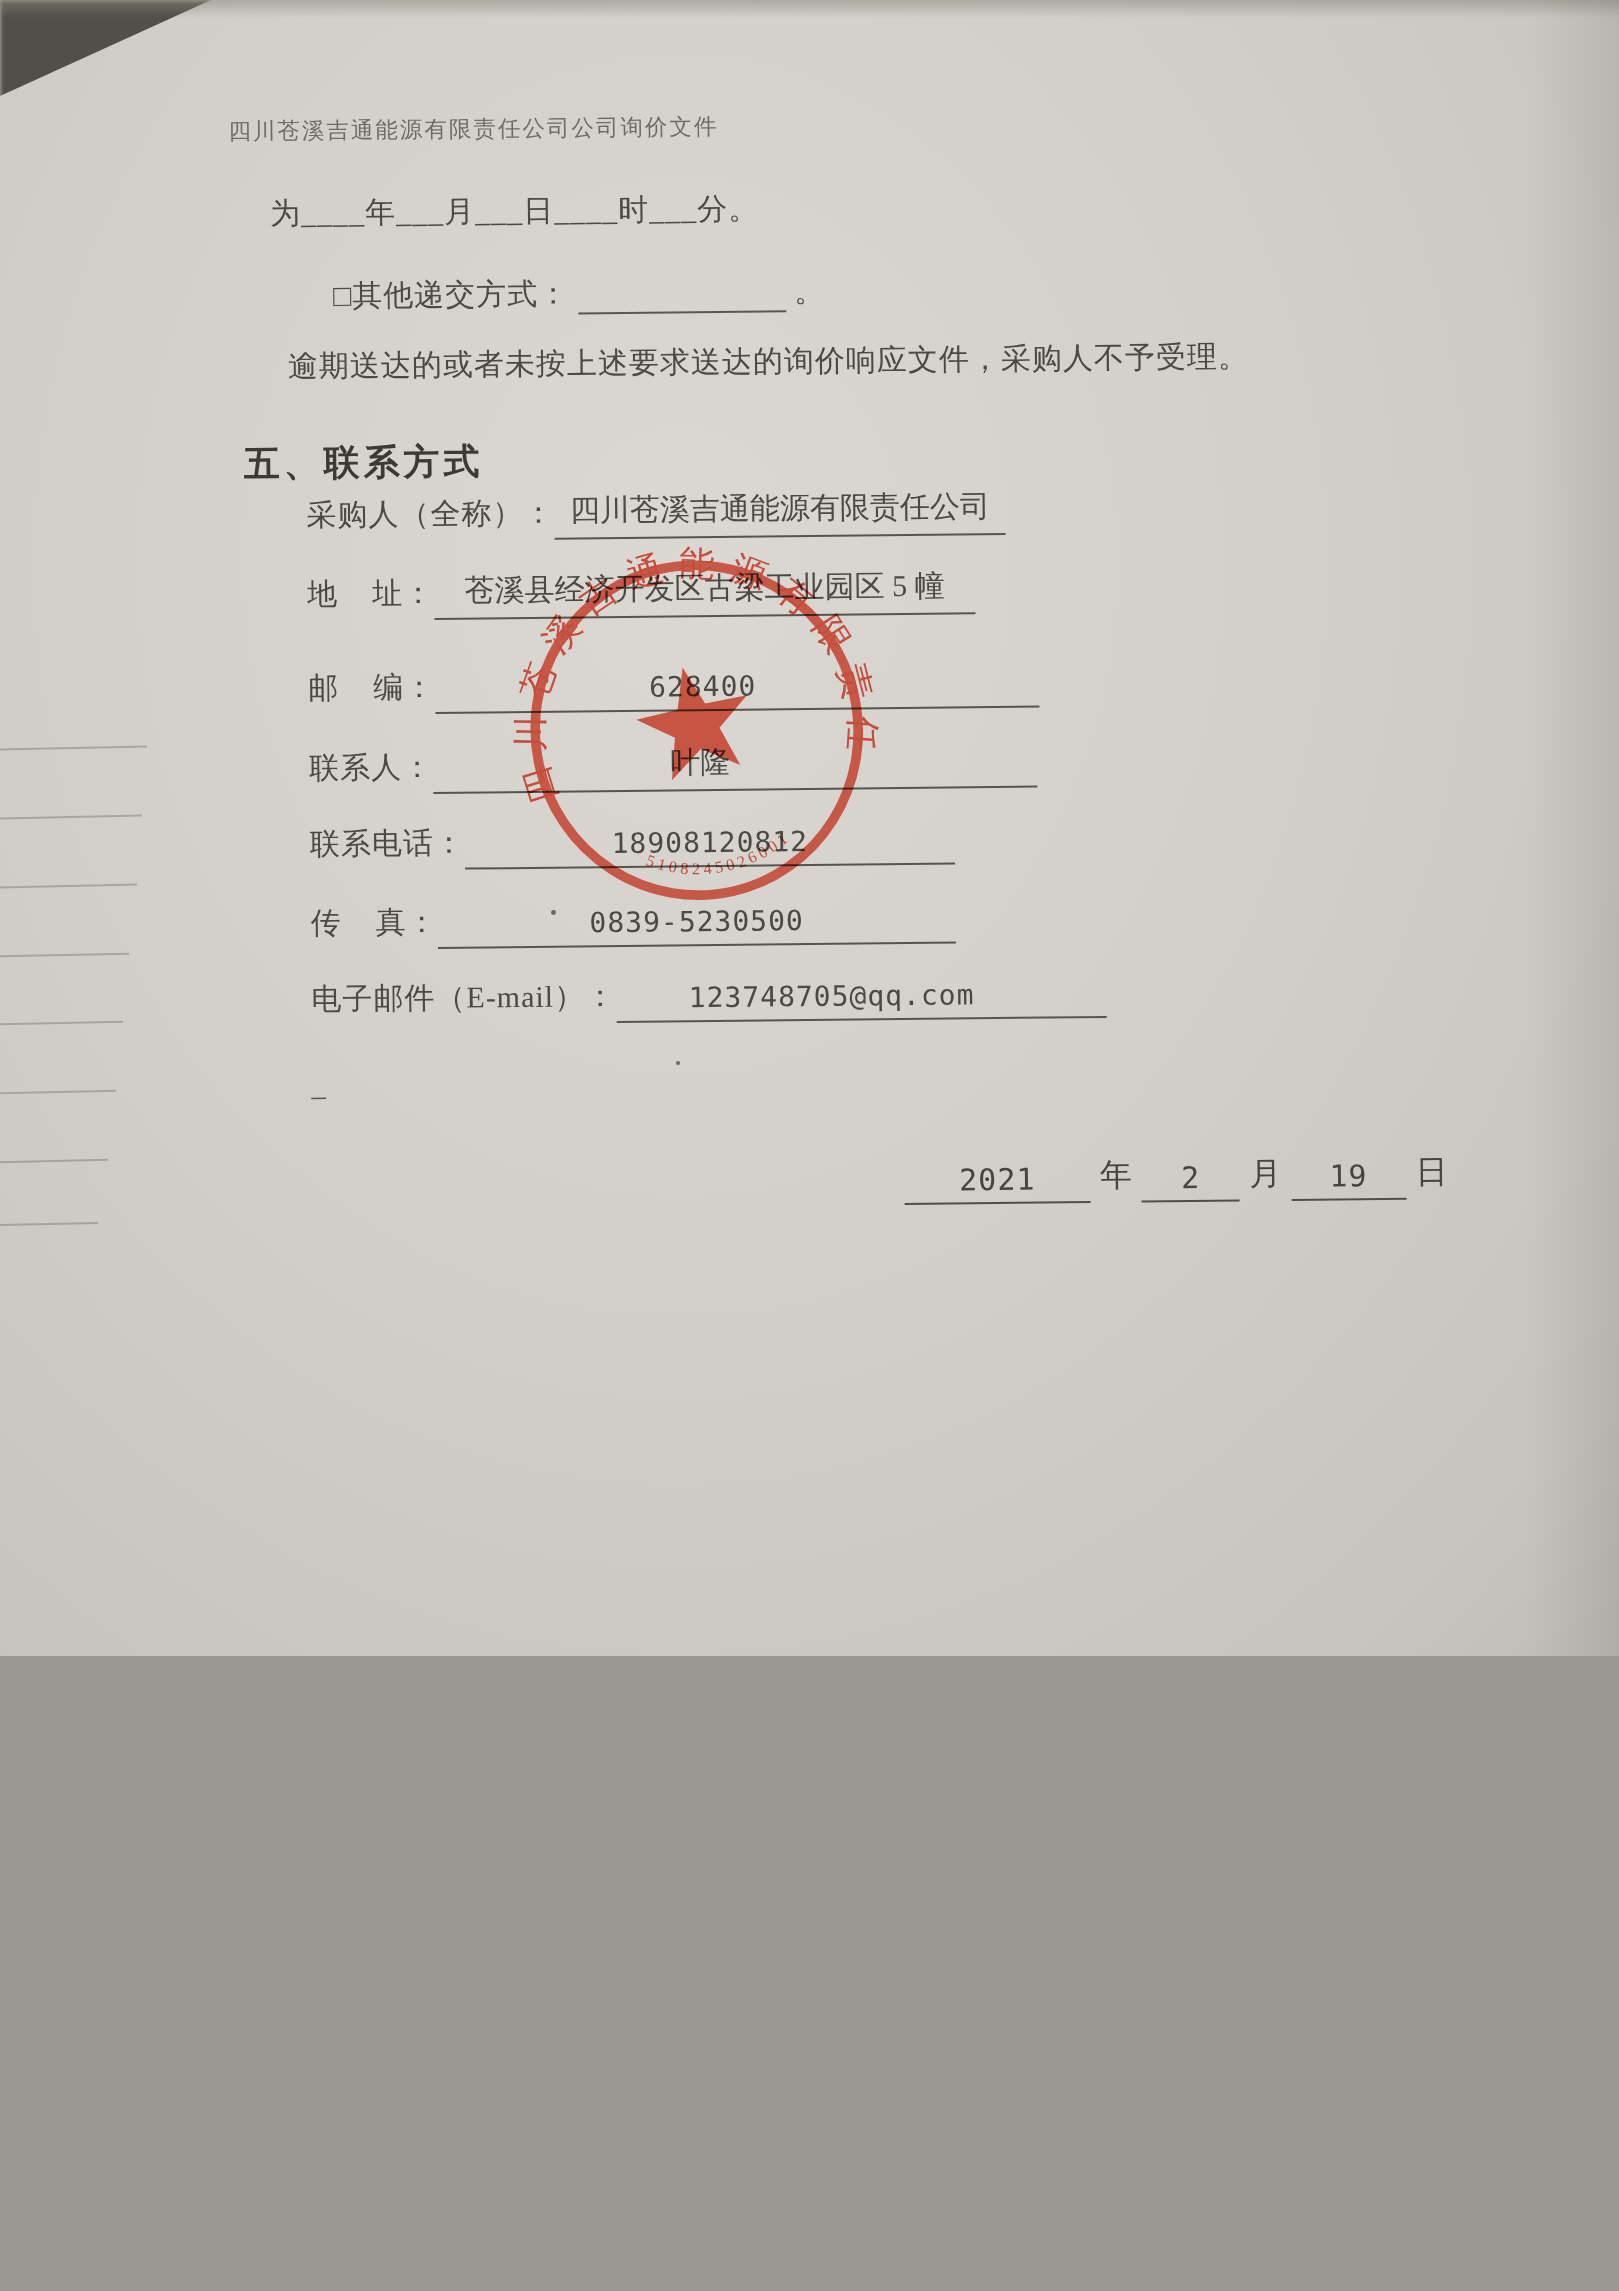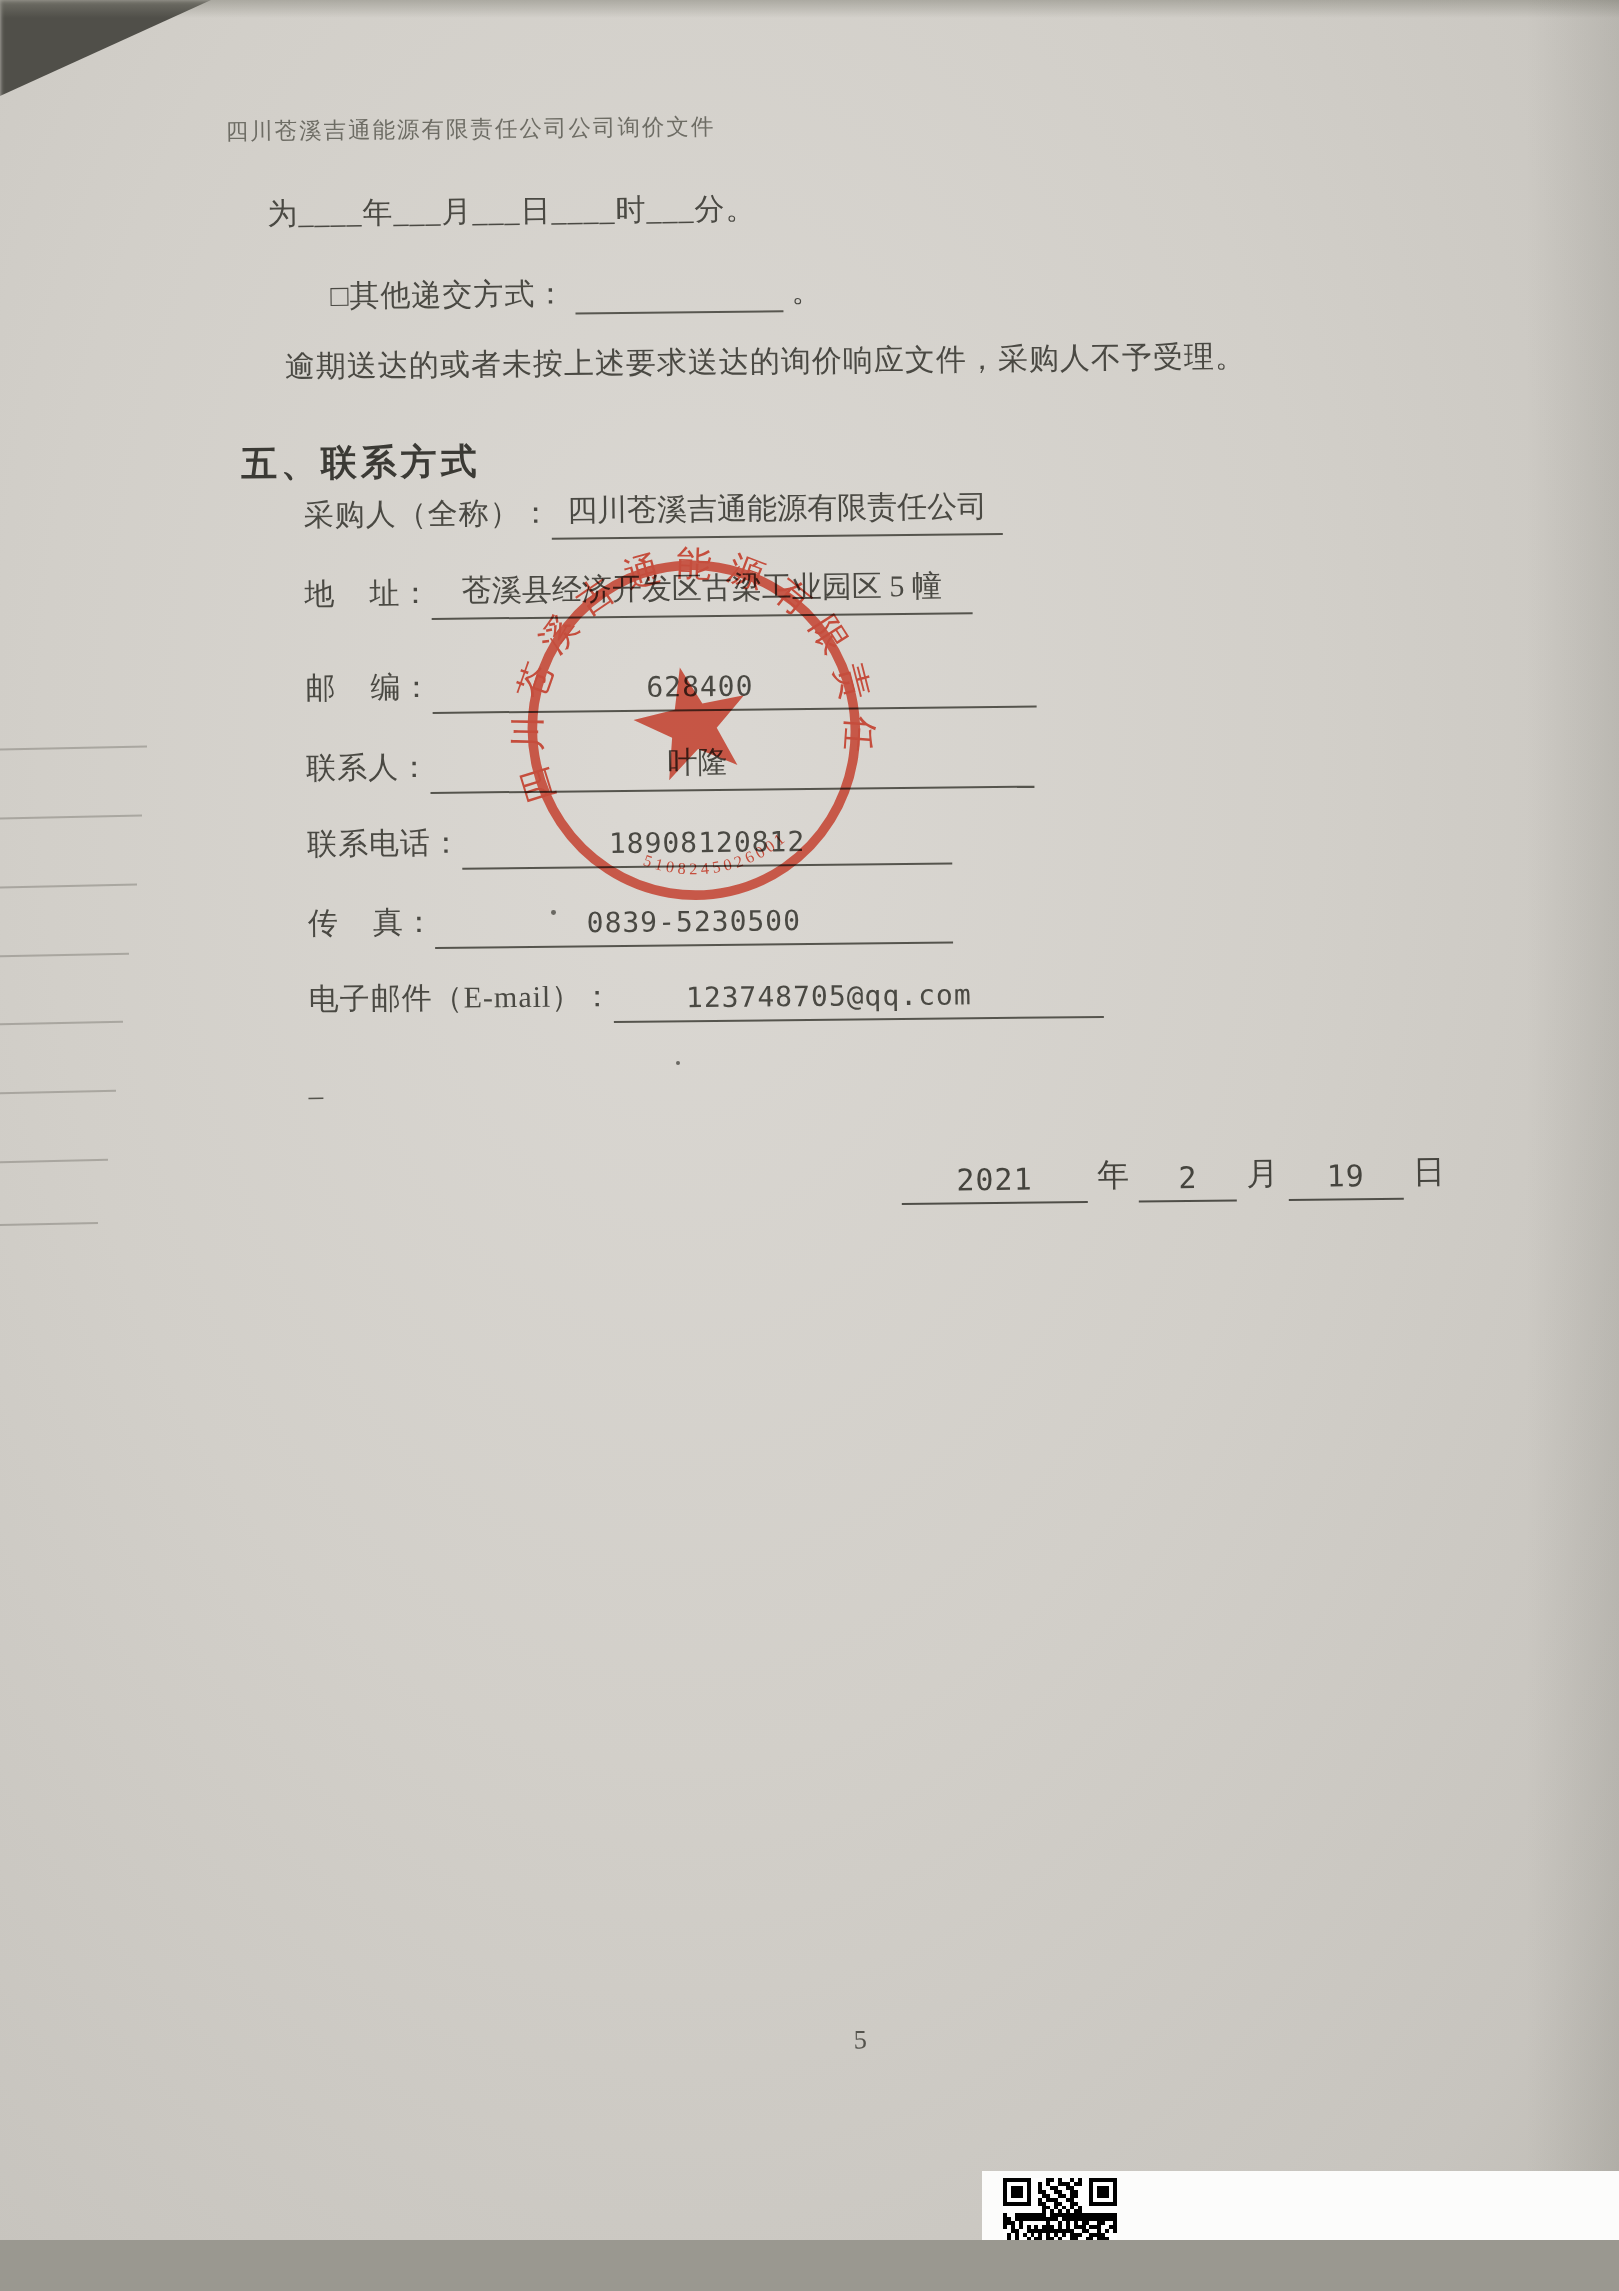--- a/index.html
+++ b/index.html
@@ -1,17 +1,17 @@
 <!DOCTYPE html>
 <html><head>
 <meta charset="utf-8">
 <style>
   html,body{margin:0;padding:0;background:#9a9890;}
   .page{
-    position:relative;width:1619px;height:2240px;overflow:hidden;
+    position:relative;width:1619px;height:1656px;overflow:hidden;
     background:
       radial-gradient(ellipse at 42% 34%, #dbd8d3 0%, #d2cfc9 48%, #c7c4be 88%, #bfbcb5 100%);
     font-family:"Liberation Serif","DejaVu Serif",serif;
     color:#4a4943;
   }
   
   .corner-shadow{position:absolute;left:0;top:0;width:235px;height:108px;
     background:#504f49;clip-path:polygon(0 0,211px 0,0 96px);filter:blur(2px);}
   .top-edge-shadow{position:absolute;left:0;top:0;width:100%;height:17.6px;
     background:linear-gradient(#8a897f,rgba(138,137,127,0));opacity:.55;}

